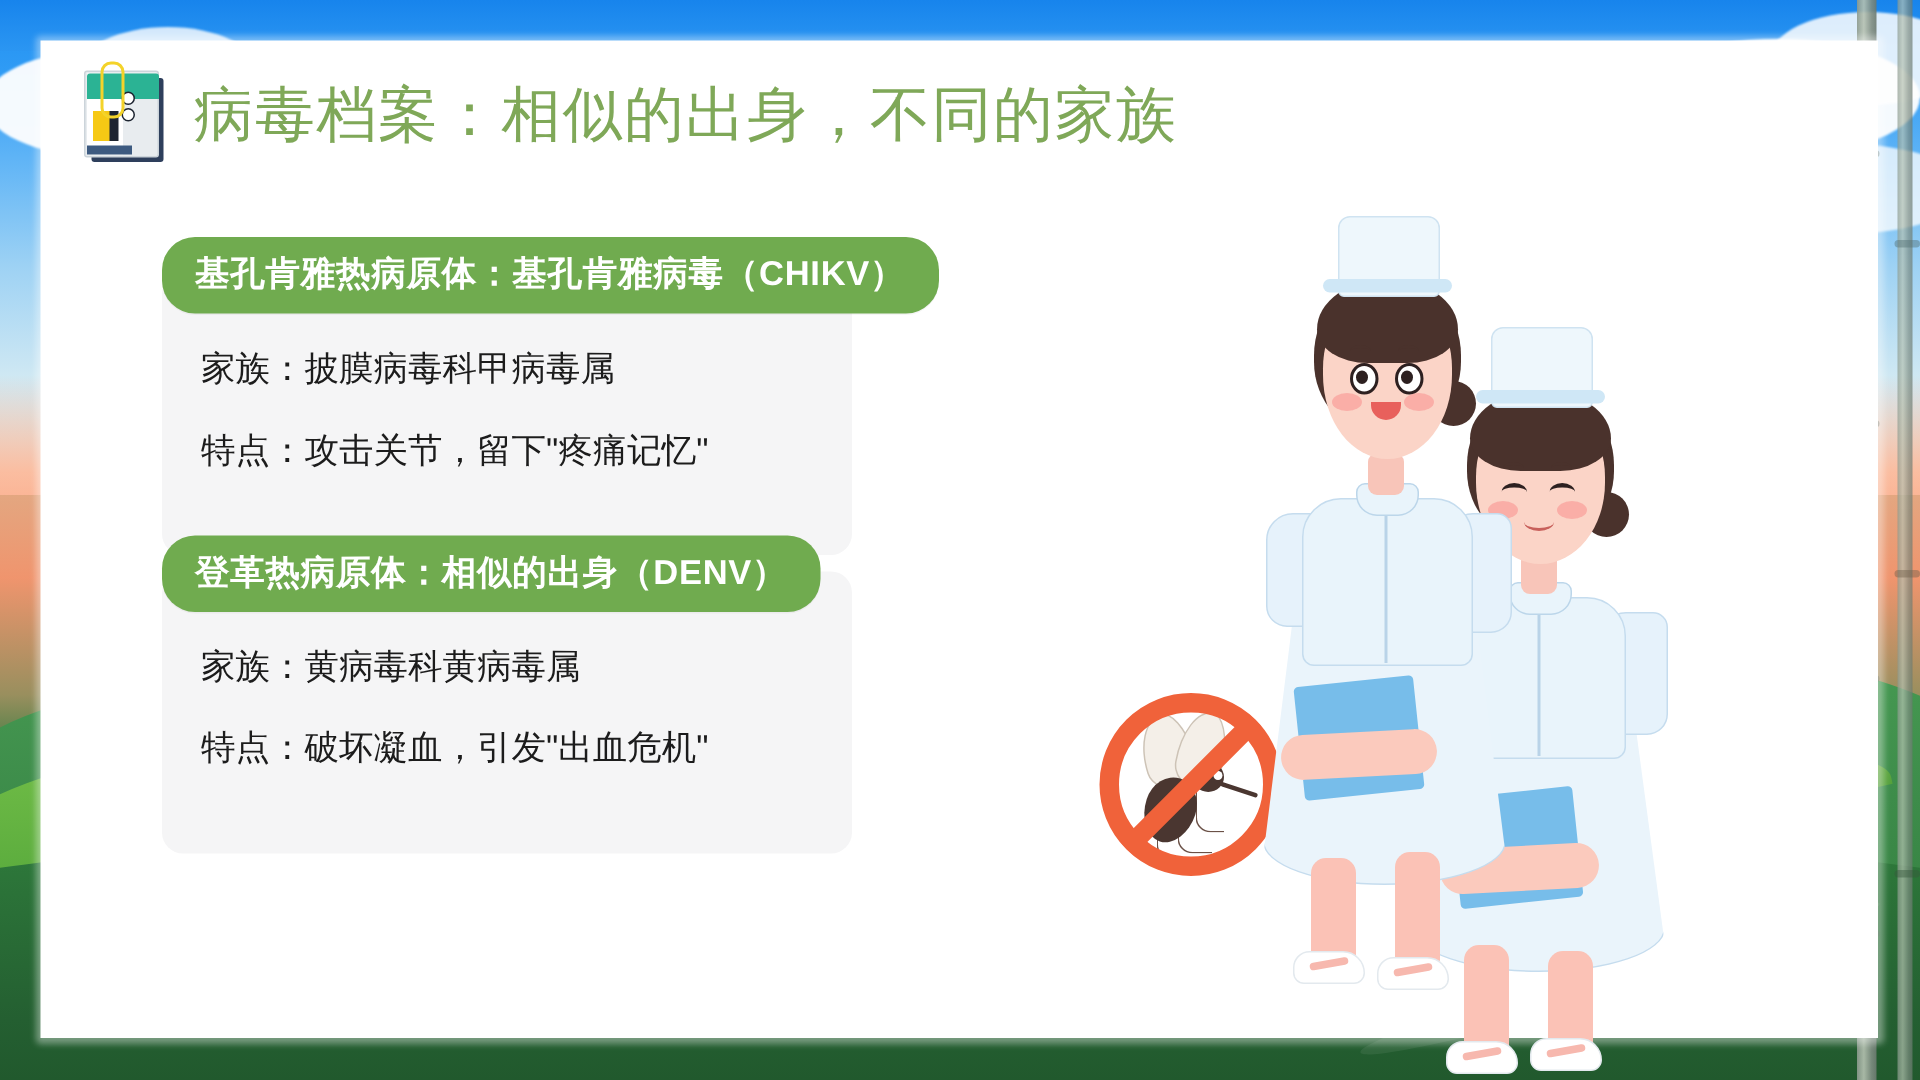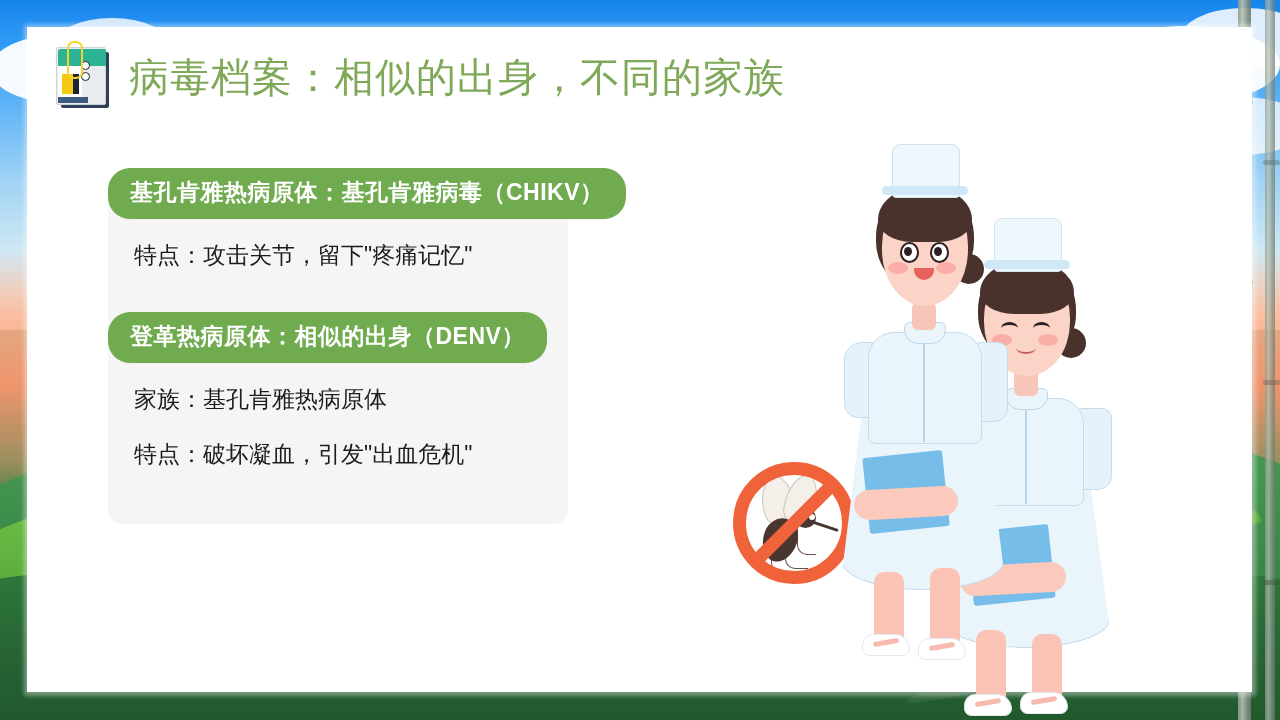--- a/index.html
+++ b/index.html
@@ -185,21 +185,21 @@
     font-size: 40px;
     color: #7fa858;
     letter-spacing: 1px;
     white-space: nowrap;
     line-height: 1;
   }
 
   
   .cards {
     position: absolute;
-    left: 108px; top: 168px;
+    left: 108px; top: 158px;
     width: 600px;
   }
   .card { position: relative; margin-bottom: 42px; }
   .card-bg {
     position: absolute;
     left: 0; top: 24px;
     width: 460px; height: 188px;
     background: #f5f5f6;
     border-radius: 14px;
   }
@@ -539,29 +539,30 @@
     </div>
     <div class="slide-title">病毒档案：相似的出身，不同的家族</div>
   </div>
 
   <div class="cards">
 
     <div class="card">
       <div class="card-bg"></div>
       <div class="card-header">基孔肯雅热病原体：基孔肯雅病毒（CHIKV）</div>
       <div class="card-lines">
+        <div class="card-line">家族：披膜病毒科甲病毒属</div>
         <div class="card-line">特点：攻击关节，留下"疼痛记忆"</div>
       </div>
     </div>
 
     <div class="card">
       <div class="card-bg"></div>
       <div class="card-header">登革热病原体：相似的出身（DENV）</div>
       <div class="card-lines">
-        <div class="card-line">家族：基孔肯雅热病原体</div>
+        <div class="card-line">家族：黄病毒科黄病毒属</div>
         <div class="card-line">特点：破坏凝血，引发"出血危机"</div>
       </div>
     </div>
 
   </div>
 
   <div class="nurses">
 
     <div class="nurse nurse-b">
       <div class="skirt n-skirt-b"></div>

